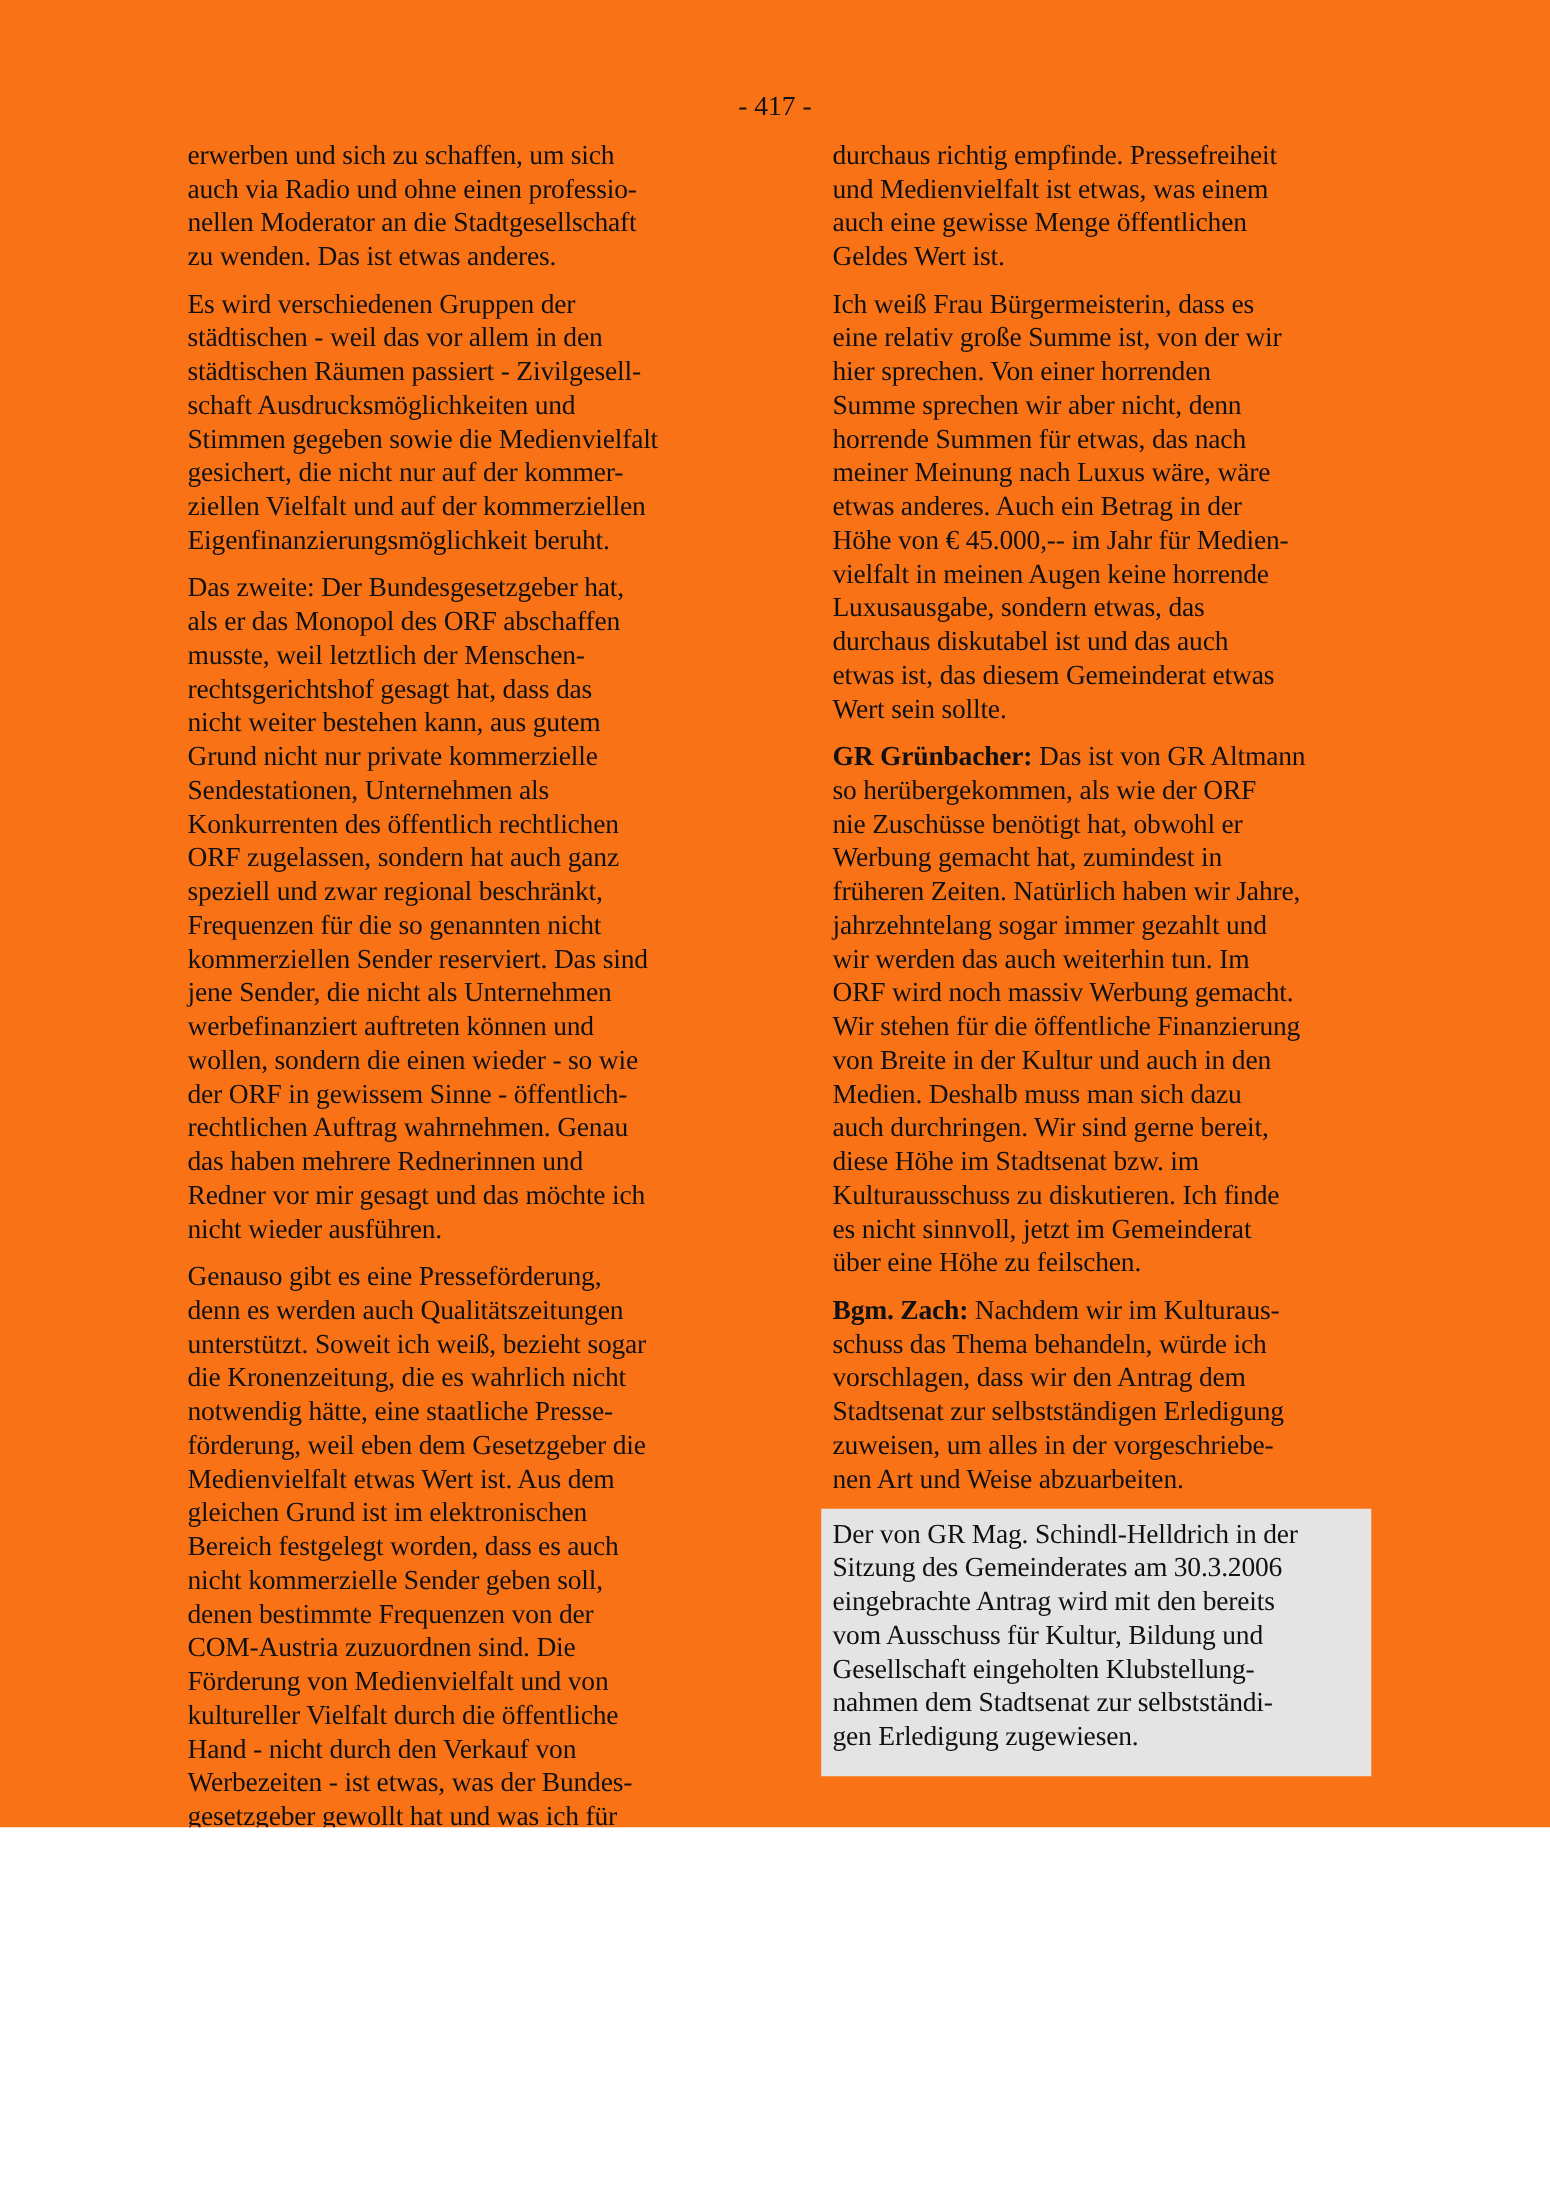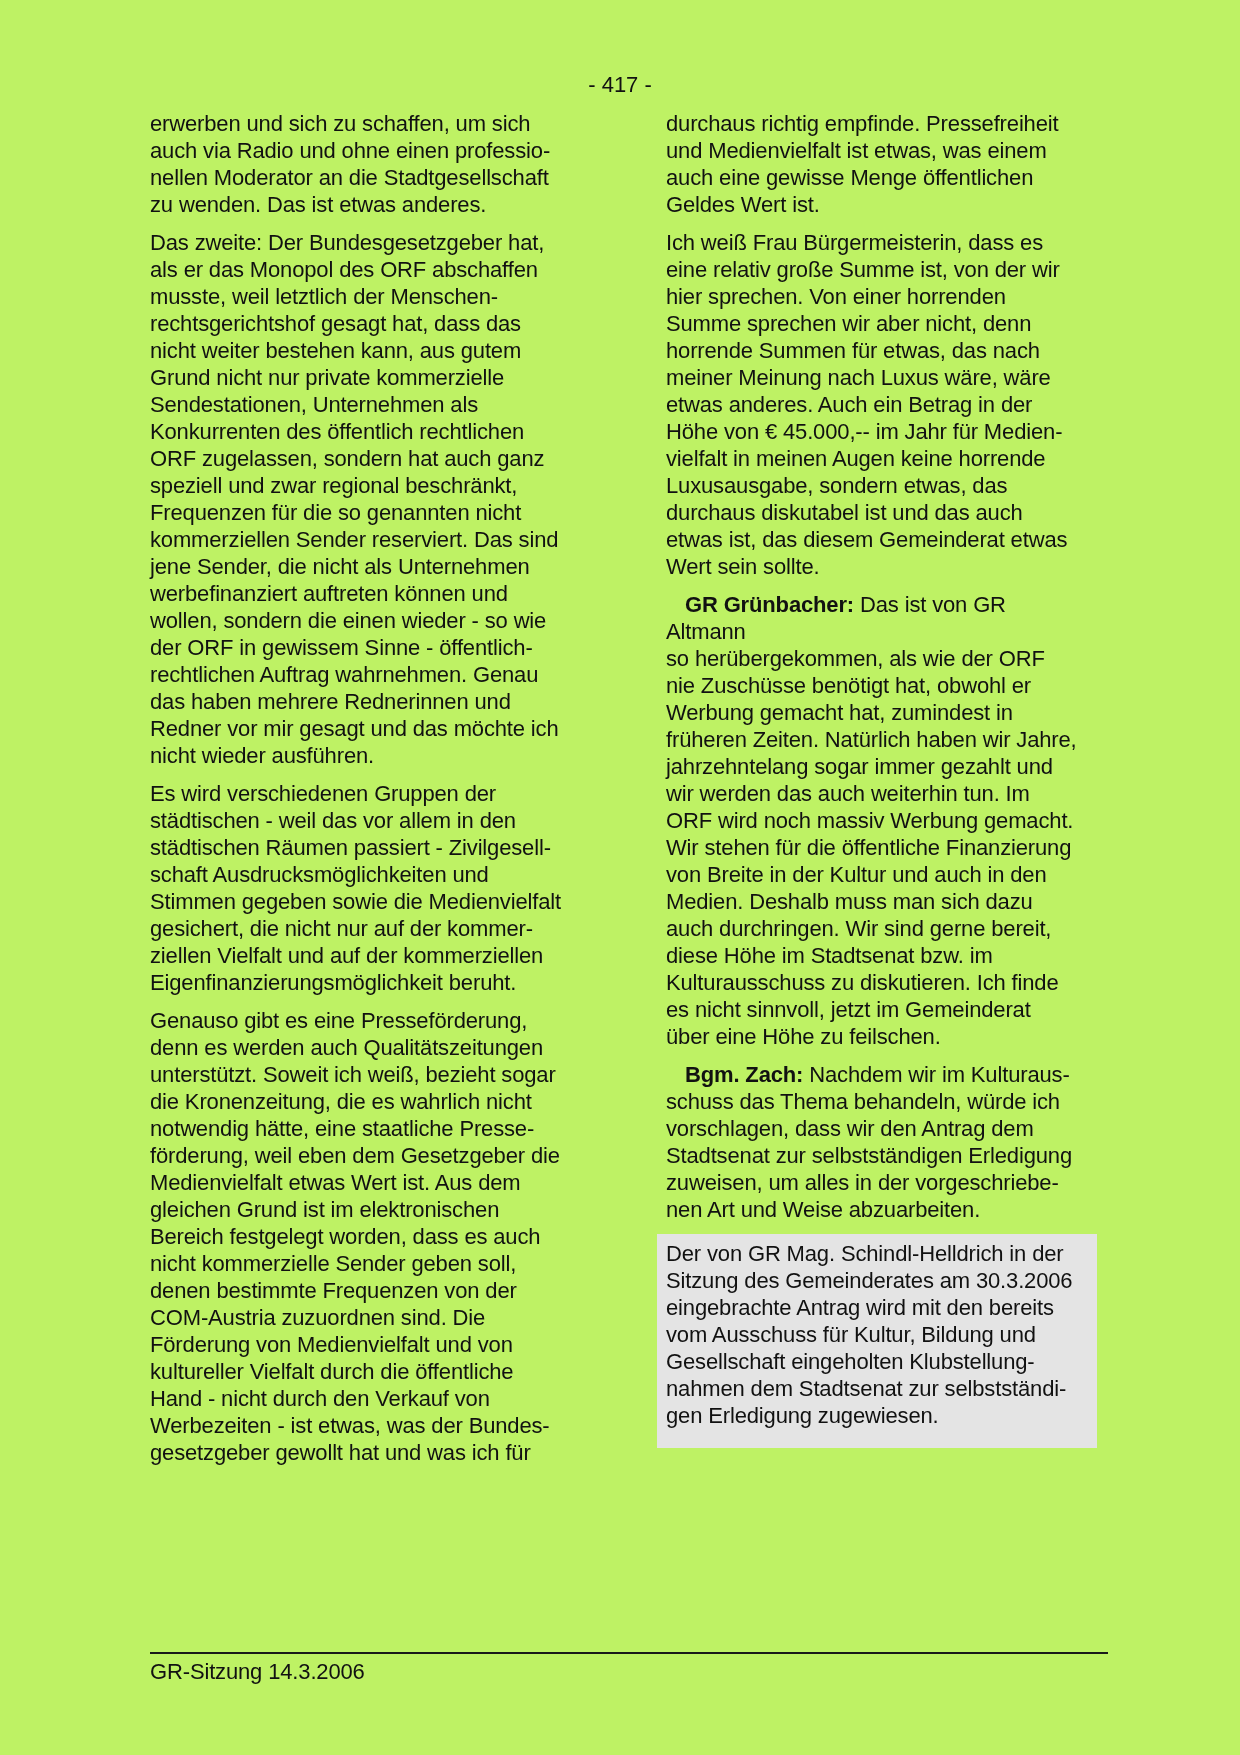--- a/index.html
+++ b/index.html
@@ -4,23 +4,23 @@
 <title>Seite 417</title>
 <style>
   html, body {
     margin: 0;
     padding: 0;
     background: #ffffff;
   }
   .page {
     position: relative;
     width: 1240px;
-    height: 1755px;
-    background: #bef264;
-    font-family: Liberation Sans, sans-serif;
+    height: 1462px;
+    background: #f97316;
+    font-family: Liberation Serif, serif;
     color: #111111;
     overflow: hidden;
   }
   .page-number {
     position: absolute;
     top: 71px;
     left: 0;
     width: 100%;
     text-align: center;
     font-size: 22px;
@@ -39,21 +39,20 @@
     font-size: 22px;
     line-height: 27px;
     letter-spacing: -0.15px;
   }
   p.para {
     margin: 0 0 11px 0;
     white-space: pre-line;
   }
   p.para strong {
     font-weight: bold;
-    margin-left: 19px;
   }
   .highlight-block {
     margin: 0 -7px 0 -9px;
     padding: 6px 8px 7px 9px;
   }
   .highlight-block p.para:last-child {
     margin-bottom: 12px;
   }
   .footer-rule {
     position: absolute;
@@ -78,48 +77,48 @@
 <div class="page">
 
   <div class="page-number">- 417 -</div>
 
   <div class="columns">
     <div class="column" id="col-left">
         <p class="para">erwerben und sich zu schaffen, um sich
 auch via Radio und ohne einen professio-
 nellen Moderator an die Stadtgesellschaft
 zu wenden. Das ist etwas anderes.</p>
+        <p class="para">Es wird verschiedenen Gruppen der
+städtischen - weil das vor allem in den
+städtischen Räumen passiert - Zivilgesell-
+schaft Ausdrucksmöglichkeiten und
+Stimmen gegeben sowie die Medienvielfalt
+gesichert, die nicht nur auf der kommer-
+ziellen Vielfalt und auf der kommerziellen
+Eigenfinanzierungsmöglichkeit beruht.</p>
         <p class="para">Das zweite: Der Bundesgesetzgeber hat,
 als er das Monopol des ORF abschaffen
 musste, weil letztlich der Menschen-
 rechtsgerichtshof gesagt hat, dass das
 nicht weiter bestehen kann, aus gutem
 Grund nicht nur private kommerzielle
 Sendestationen, Unternehmen als
 Konkurrenten des öffentlich rechtlichen
 ORF zugelassen, sondern hat auch ganz
 speziell und zwar regional beschränkt,
 Frequenzen für die so genannten nicht
 kommerziellen Sender reserviert. Das sind
 jene Sender, die nicht als Unternehmen
 werbefinanziert auftreten können und
 wollen, sondern die einen wieder - so wie
 der ORF in gewissem Sinne - öffentlich-
 rechtlichen Auftrag wahrnehmen. Genau
 das haben mehrere Rednerinnen und
 Redner vor mir gesagt und das möchte ich
 nicht wieder ausführen.</p>
-        <p class="para">Es wird verschiedenen Gruppen der
-städtischen - weil das vor allem in den
-städtischen Räumen passiert - Zivilgesell-
-schaft Ausdrucksmöglichkeiten und
-Stimmen gegeben sowie die Medienvielfalt
-gesichert, die nicht nur auf der kommer-
-ziellen Vielfalt und auf der kommerziellen
-Eigenfinanzierungsmöglichkeit beruht.</p>
         <p class="para">Genauso gibt es eine Presseförderung,
 denn es werden auch Qualitätszeitungen
 unterstützt. Soweit ich weiß, bezieht sogar
 die Kronenzeitung, die es wahrlich nicht
 notwendig hätte, eine staatliche Presse-
 förderung, weil eben dem Gesetzgeber die
 Medienvielfalt etwas Wert ist. Aus dem
 gleichen Grund ist im elektronischen
 Bereich festgelegt worden, dass es auch
 nicht kommerzielle Sender geben soll,

